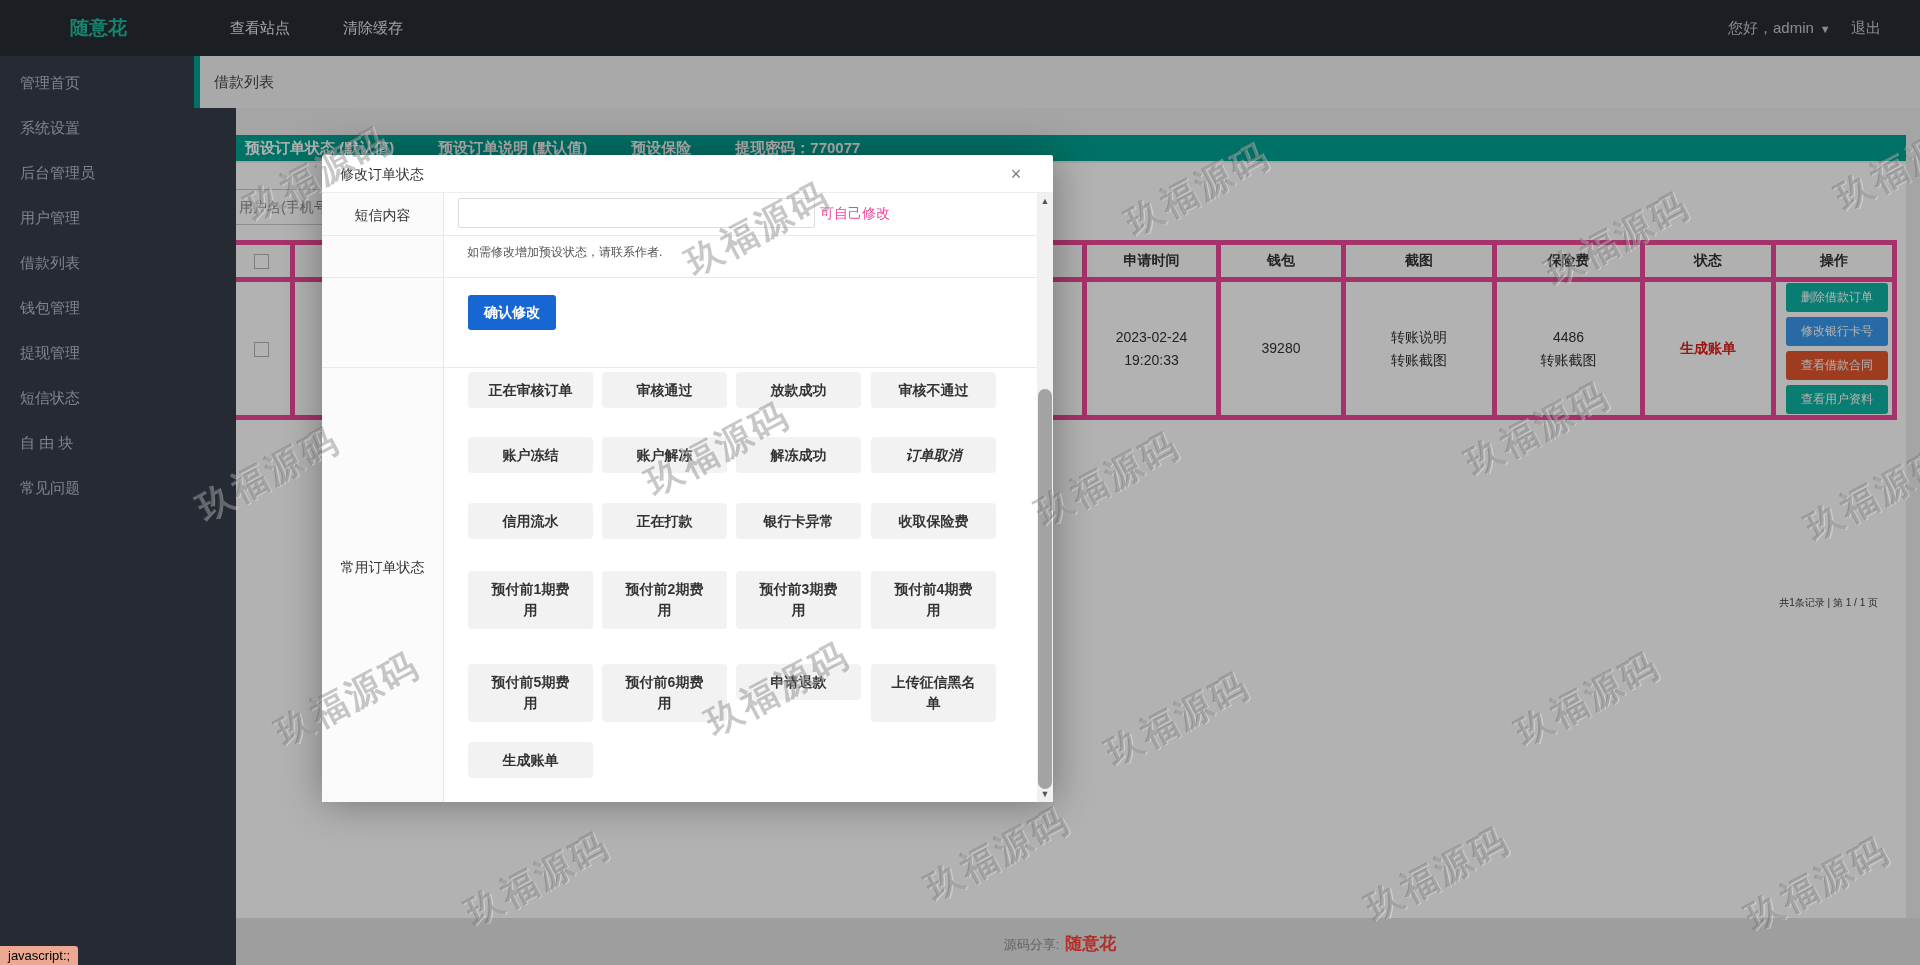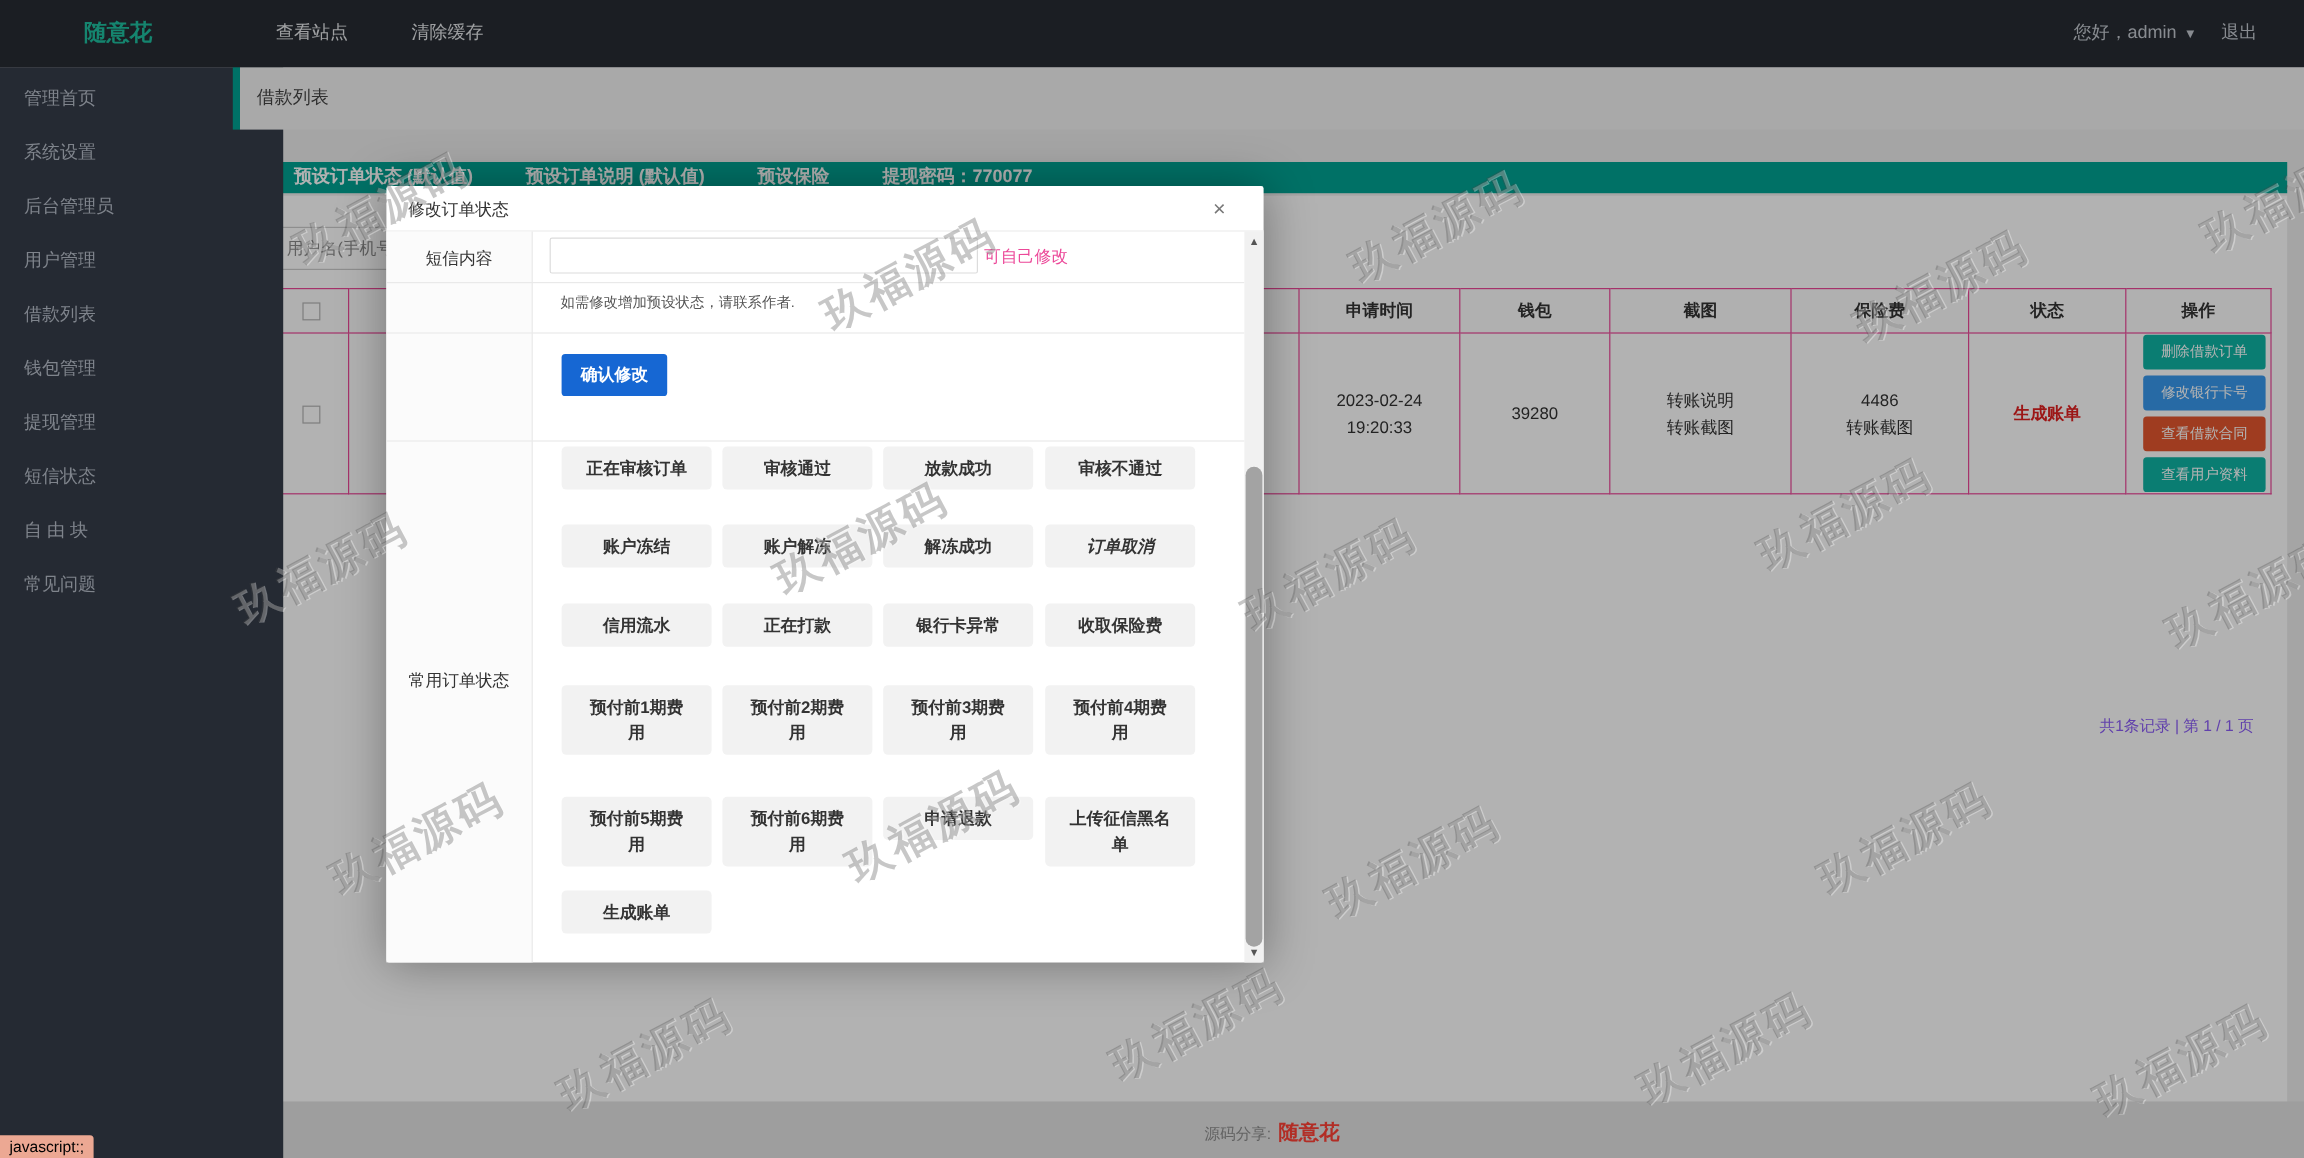--- a/index.html
+++ b/index.html
@@ -35,29 +35,29 @@
   .footerbar{position:absolute;left:0;top:810px;width:1720px;height:47px;background:#e2e2e2;}
   .footer-text{position:absolute;left:0;top:824px;width:1720px;text-align:center;font-size:13px;color:#8d8d8d;}
   .footer-text b{color:#ff4136;font-size:17px;margin-left:6px;cursor:pointer;}
 
   .search-input{position:absolute;left:14px;top:26px;width:172px;height:36px;border:1px solid #cccccc;background:#fff;
     font-size:14px;color:#333;padding:0 10px;outline:none;}
   .search-input::placeholder{color:#8a8a8a;}
 
   
   table.grid{position:absolute;left:14px;top:77px;border-collapse:collapse;table-layout:fixed;width:1664px;background:#fff;}
-  table.grid th,table.grid td{border:1px solid #ec4899;text-align:center;vertical-align:middle;overflow:hidden;}
+  table.grid th,table.grid td{border:5px solid #ec4899;text-align:center;vertical-align:middle;overflow:hidden;}
   table.grid th{height:37px;font-size:14px;font-weight:bold;color:#333;background:#fdfdfd;}
   table.grid td{height:133px;font-size:14px;color:#333;line-height:23px;}
   .cb{display:inline-block;width:15px;height:15px;border:1px solid #b5b5b5;background:#fff;vertical-align:middle;cursor:pointer;}
   .status-red{color:#e02020;font-weight:bold;}
   .actions{display:flex;flex-direction:column;align-items:flex-end;gap:5px;padding-right:3px;}
   .act-btn{min-width:102px;height:29px;line-height:29px;padding:0 8px;border-radius:3px;color:#fff;font-size:12px;
     text-align:center;cursor:pointer;white-space:nowrap;}
-  .pagination{position:absolute;right:28px;top:433px;font-size:13px;color:#8b5cf6;z-index:2;}
+  .pagination{position:absolute;right:28px;top:433px;font-size:10px;color:#404040;z-index:2;}
 
   
   .overlay{position:absolute;left:0;top:0;width:1920px;height:965px;background:rgba(0,0,0,0.30);z-index:40;}
   .modal{position:absolute;left:322px;top:155px;width:731px;height:647px;background:#fff;z-index:50;
     box-shadow:1px 1px 40px rgba(0,0,0,0.35);border-radius:2px;}
   .modal-header{position:absolute;left:0;top:0;width:731px;height:38px;border-bottom:1px solid #ededed;}
   .modal-title{position:absolute;left:18px;top:0;line-height:38px;font-size:14px;color:#333;}
   .modal-close{position:absolute;right:26px;top:8px;width:22px;height:22px;line-height:22px;text-align:center;
     font-size:18px;color:#787878;cursor:pointer;}
   .label-col-line{position:absolute;left:121px;top:38px;width:1px;height:609px;background:#e9e9e9;}

